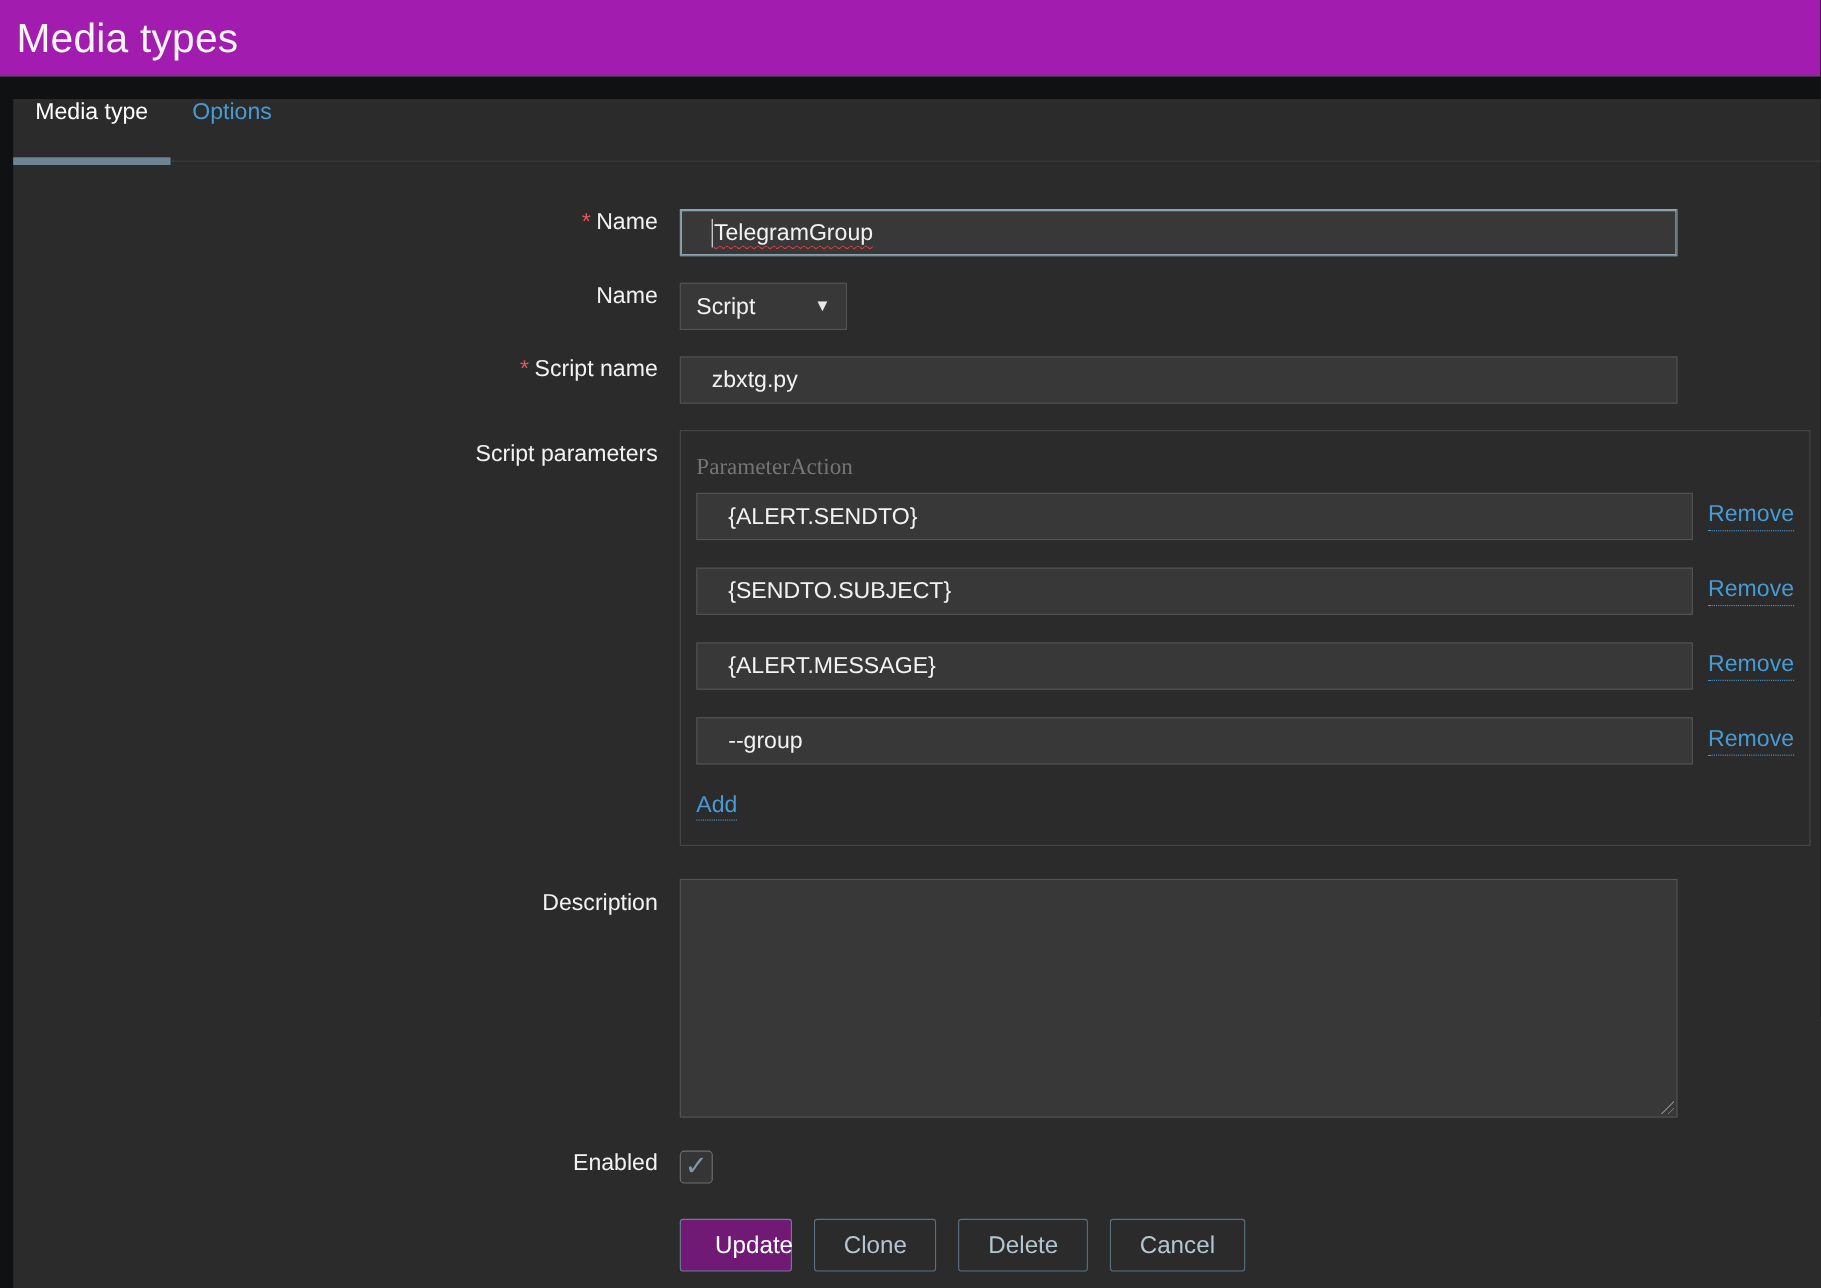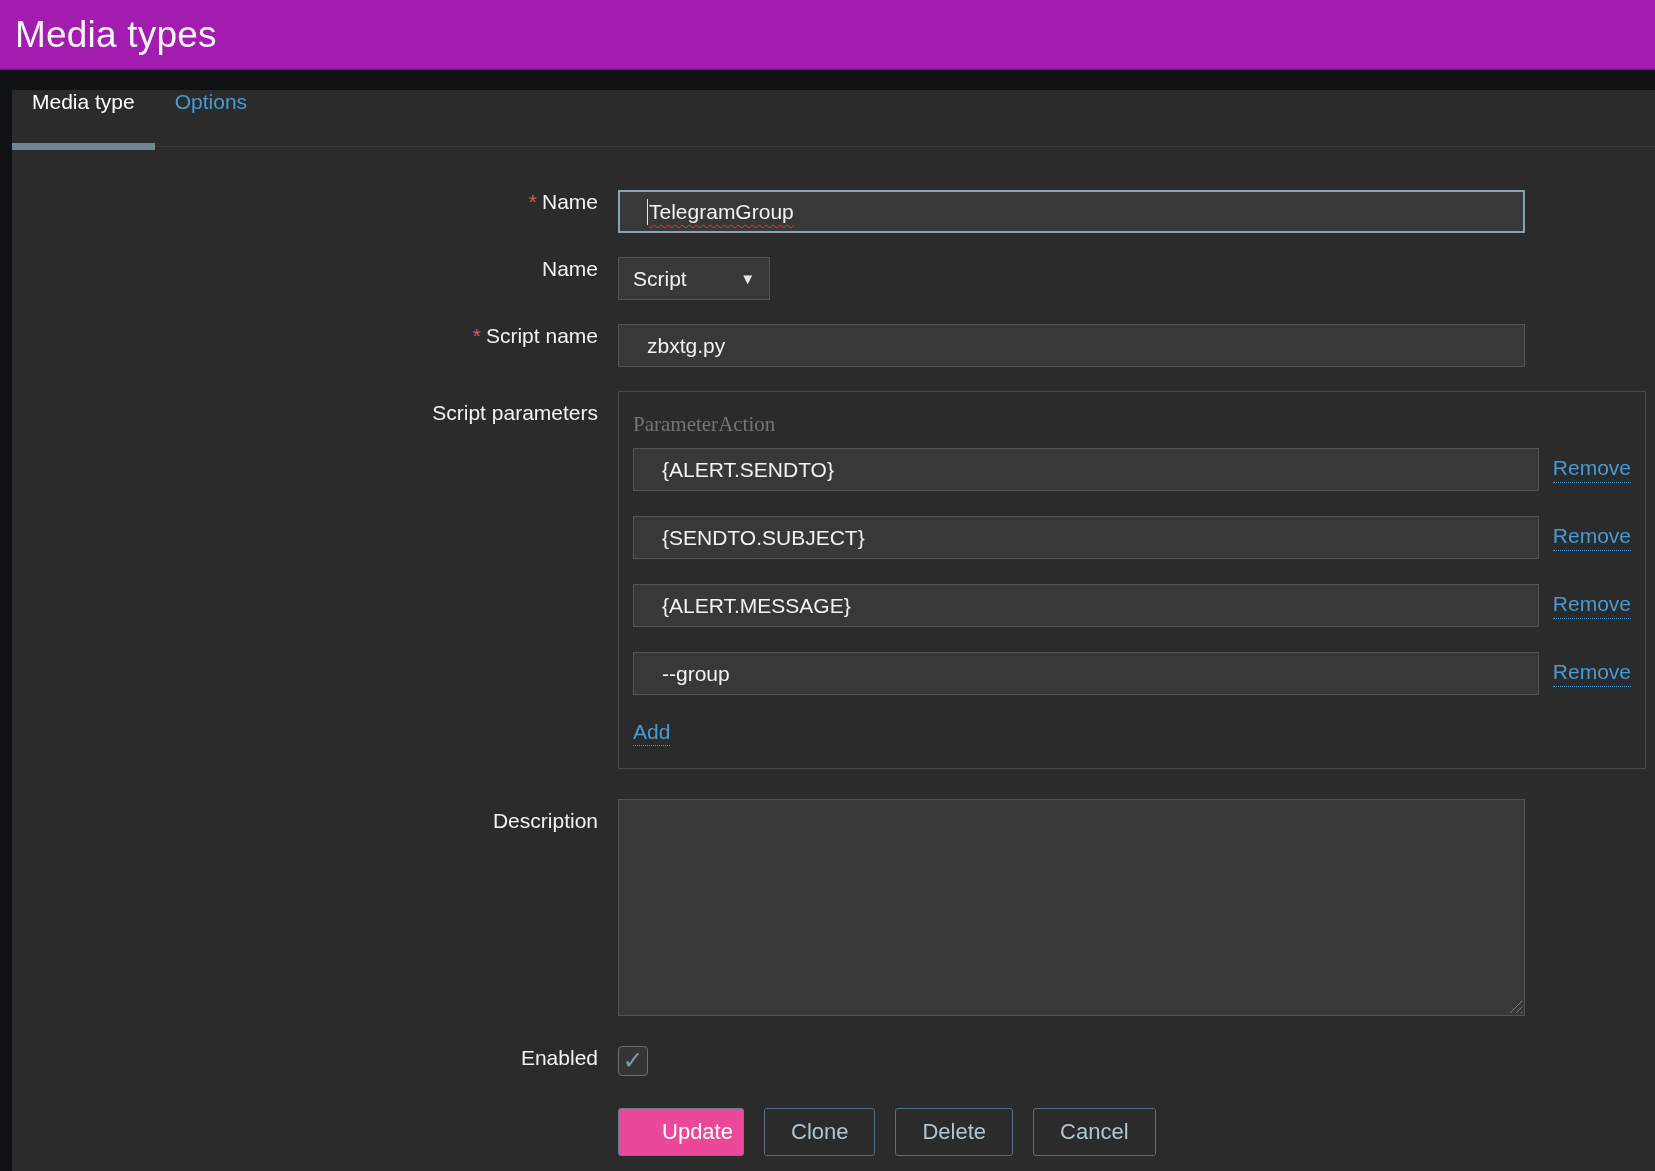--- a/index.html
+++ b/index.html
@@ -89,21 +89,21 @@
   }
   .checkbox .check { color: #7e9aa8; font-size: 25px; font-weight: bold; line-height: 1; margin-top: -2px; }
 
   
   .btn-row { margin-top: 32px; margin-bottom: 0; }
   .buttons { display: flex; gap: 20px; margin-left: 20px; }
   .btn {
     height: 48px; font-family: inherit; font-size: 22px; border-radius: 3px;
     display: flex; align-items: center; justify-content: center; cursor: pointer;
   }
-  .btn.primary { width: 126px; background: #ec4899; border: 1px solid #66808f; color: #ffffff; padding-left: 33px; }
+  .btn.primary { width: 102px; background: #701a75; border: 1px solid #66808f; color: #ffffff; padding-left: 33px; }
   .btn.secondary { padding: 0 26px; background: transparent; border: 1px solid #567280; color: #b3c6cf; }
 
   .spacing-desc { margin-bottom: 30px; }
   .spacing-params { margin-bottom: 30px; }
   .spacing-enabled { margin-bottom: 0; }
 </style>
 </head>
 <body>
 
 <div class="page">

